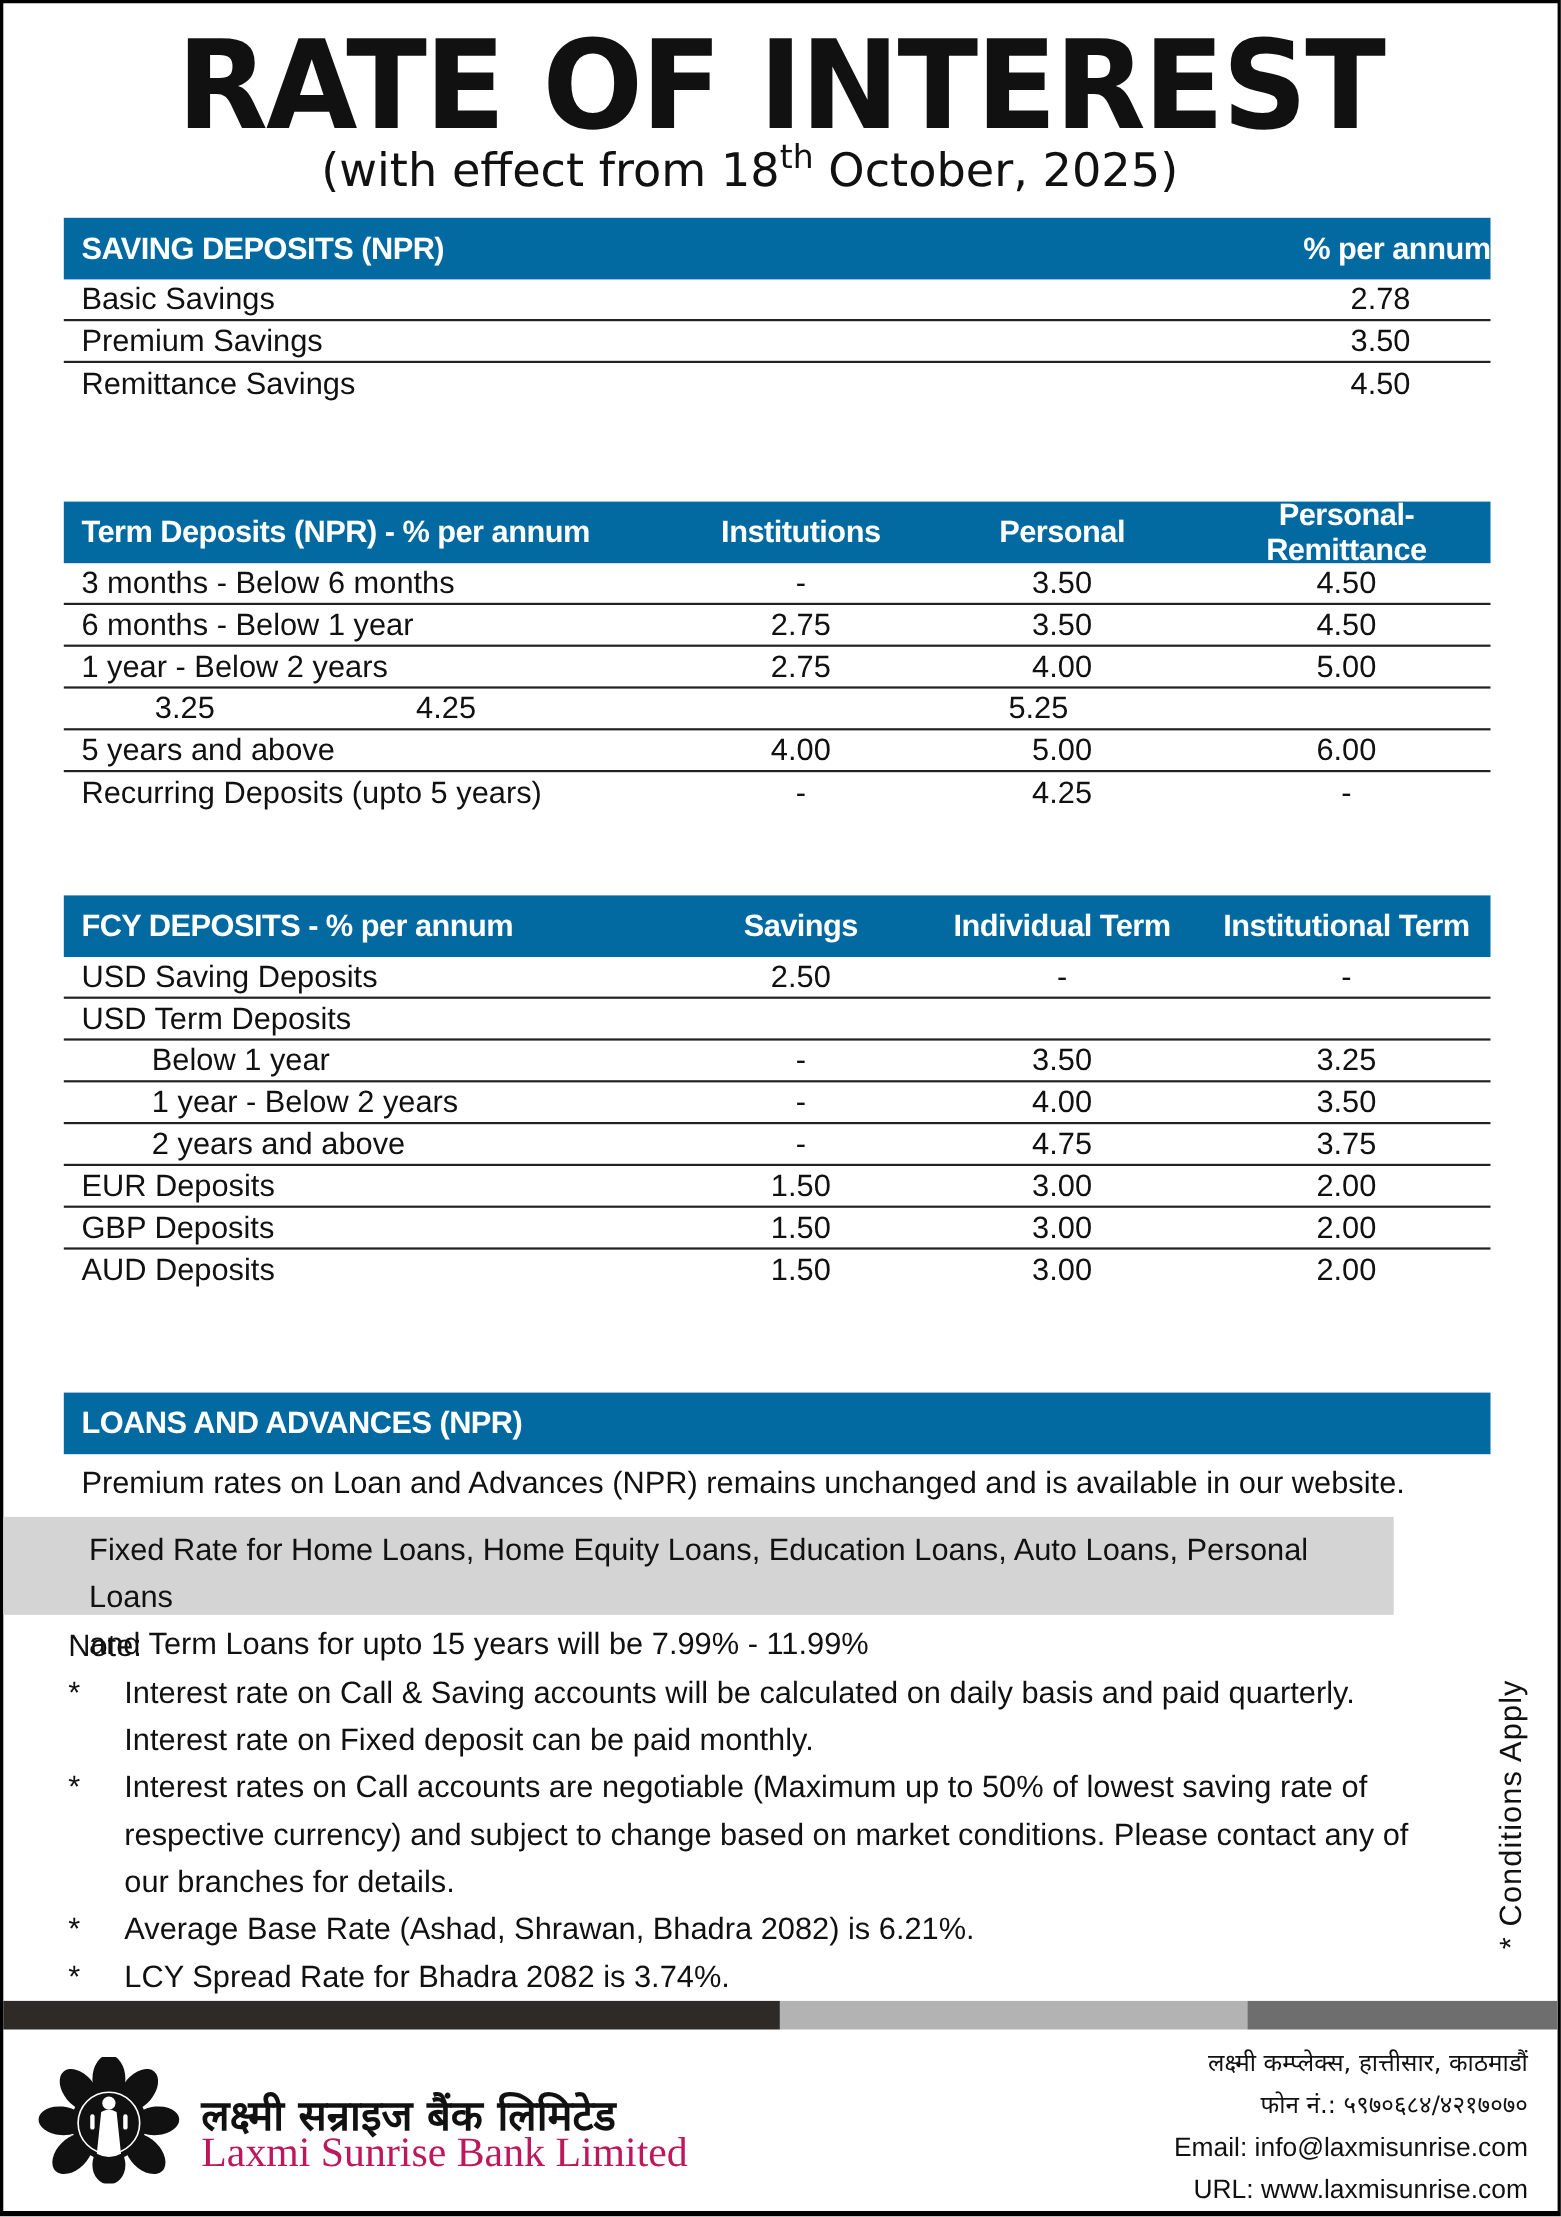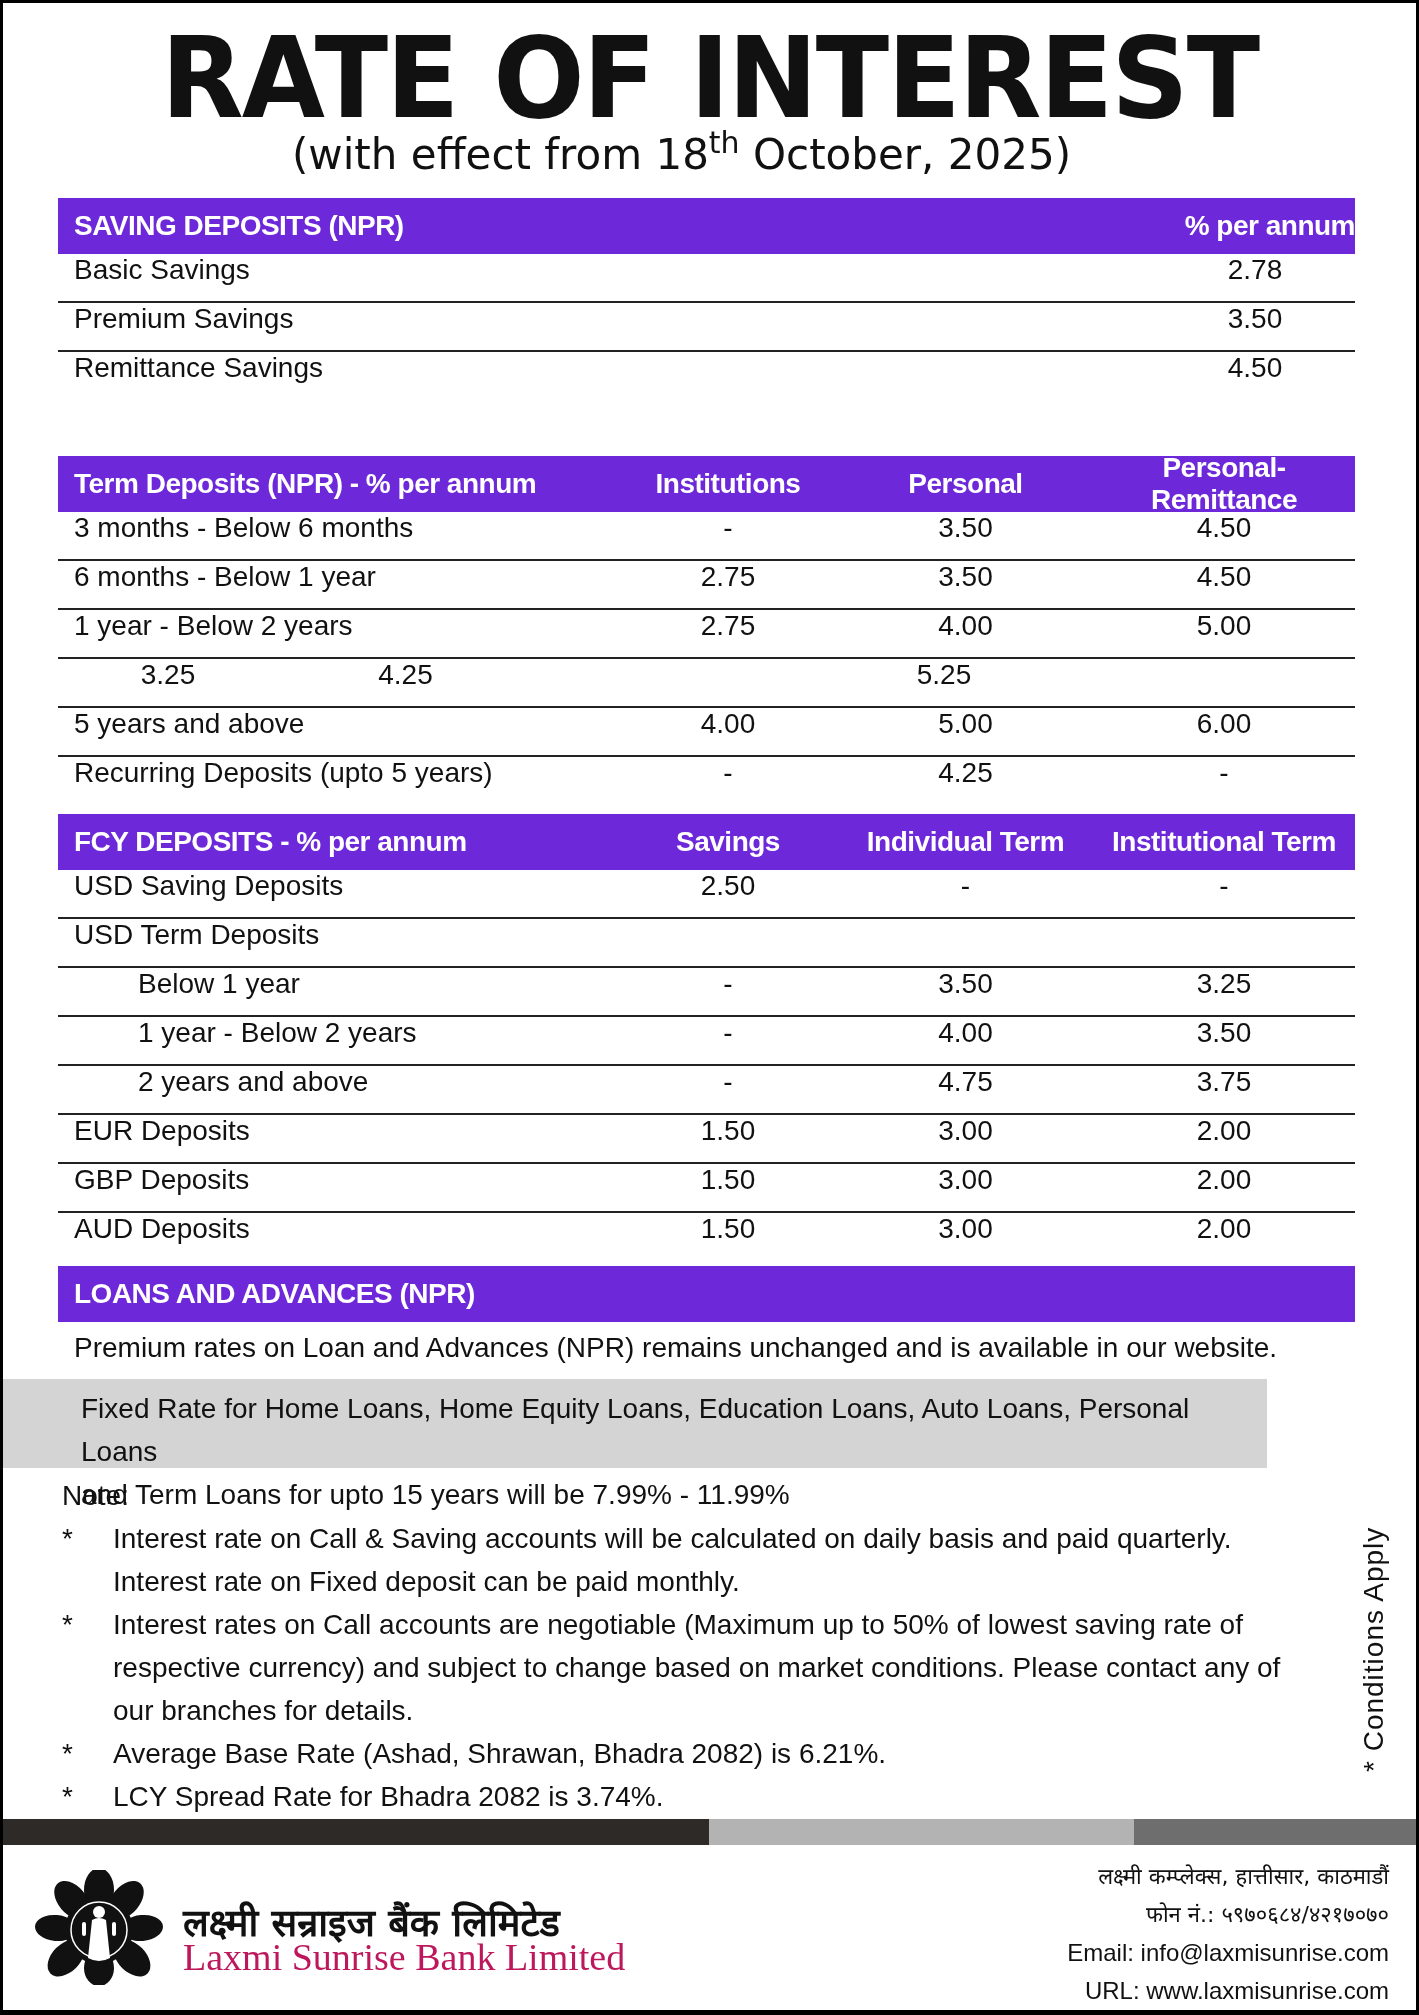--- a/index.html
+++ b/index.html
@@ -3,22 +3,22 @@
 <meta charset="utf-8">
 <style>
   * { box-sizing: border-box; margin: 0; padding: 0; }
   html, body { width: 1419px; height: 2015px; background: #ffffff; overflow: hidden; }
   body { position: relative; font-family: "Liberation Sans", sans-serif; color: #111; }
   .frame { position: absolute; left: 0; top: 0; width: 1419px; height: 2015px; border: 3px solid #000; border-bottom-width: 5px; }
   .title { position: absolute; left: 0; width: 1419px; top: 22px; text-align: center; font-family: "DejaVu Sans", sans-serif; font-weight: bold; font-size: 112px; letter-spacing: -2px; line-height: 1; transform: scaleX(0.96); }
   .subtitle { position: absolute; left: 0; width: 1363px; top: 132px; text-align: center; font-family: "DejaVu Sans", sans-serif; font-size: 42px; line-height: 1.1; }
   .subtitle sup { font-size: 30px; vertical-align: 16px; line-height: 0; }
   .section { position: absolute; left: 58px; width: 1297px; }
-  .hdr { background: #6d28d9; color: #fff; height: 56px; display: flex; align-items: center; font-weight: bold; font-size: 28px; letter-spacing: -0.5px; }
-  .row { height: 49px; display: flex; align-items: flex-start; font-size: 28px; border-bottom: 2.5px solid #222; }
+  .hdr { background: #0369a1; color: #fff; height: 56px; display: flex; align-items: center; font-weight: bold; font-size: 28px; letter-spacing: -0.5px; }
+  .row { height: 38px; display: flex; align-items: center; font-size: 28px; border-bottom: 2.5px solid #222; }
   .row.last { border-bottom: none; }
   .c0 { padding-left: 16px; flex: 0 0 560px; white-space: nowrap; }
   .c0.indent { padding-left: 80px; }
   .c1 { flex: 0 0 220px; text-align: center; }
   .c2 { flex: 0 0 255px; text-align: center; }
   .c3 { flex: 1; text-align: center; }
   .sav-left { padding-left: 16px; flex: 1; }
   .sav-right { flex: 0 0 200px; text-align: center; }
   .hdr .sav-right { text-align: right; }
   .plain { font-size: 28px; padding: 10px 0 0 16px; }

